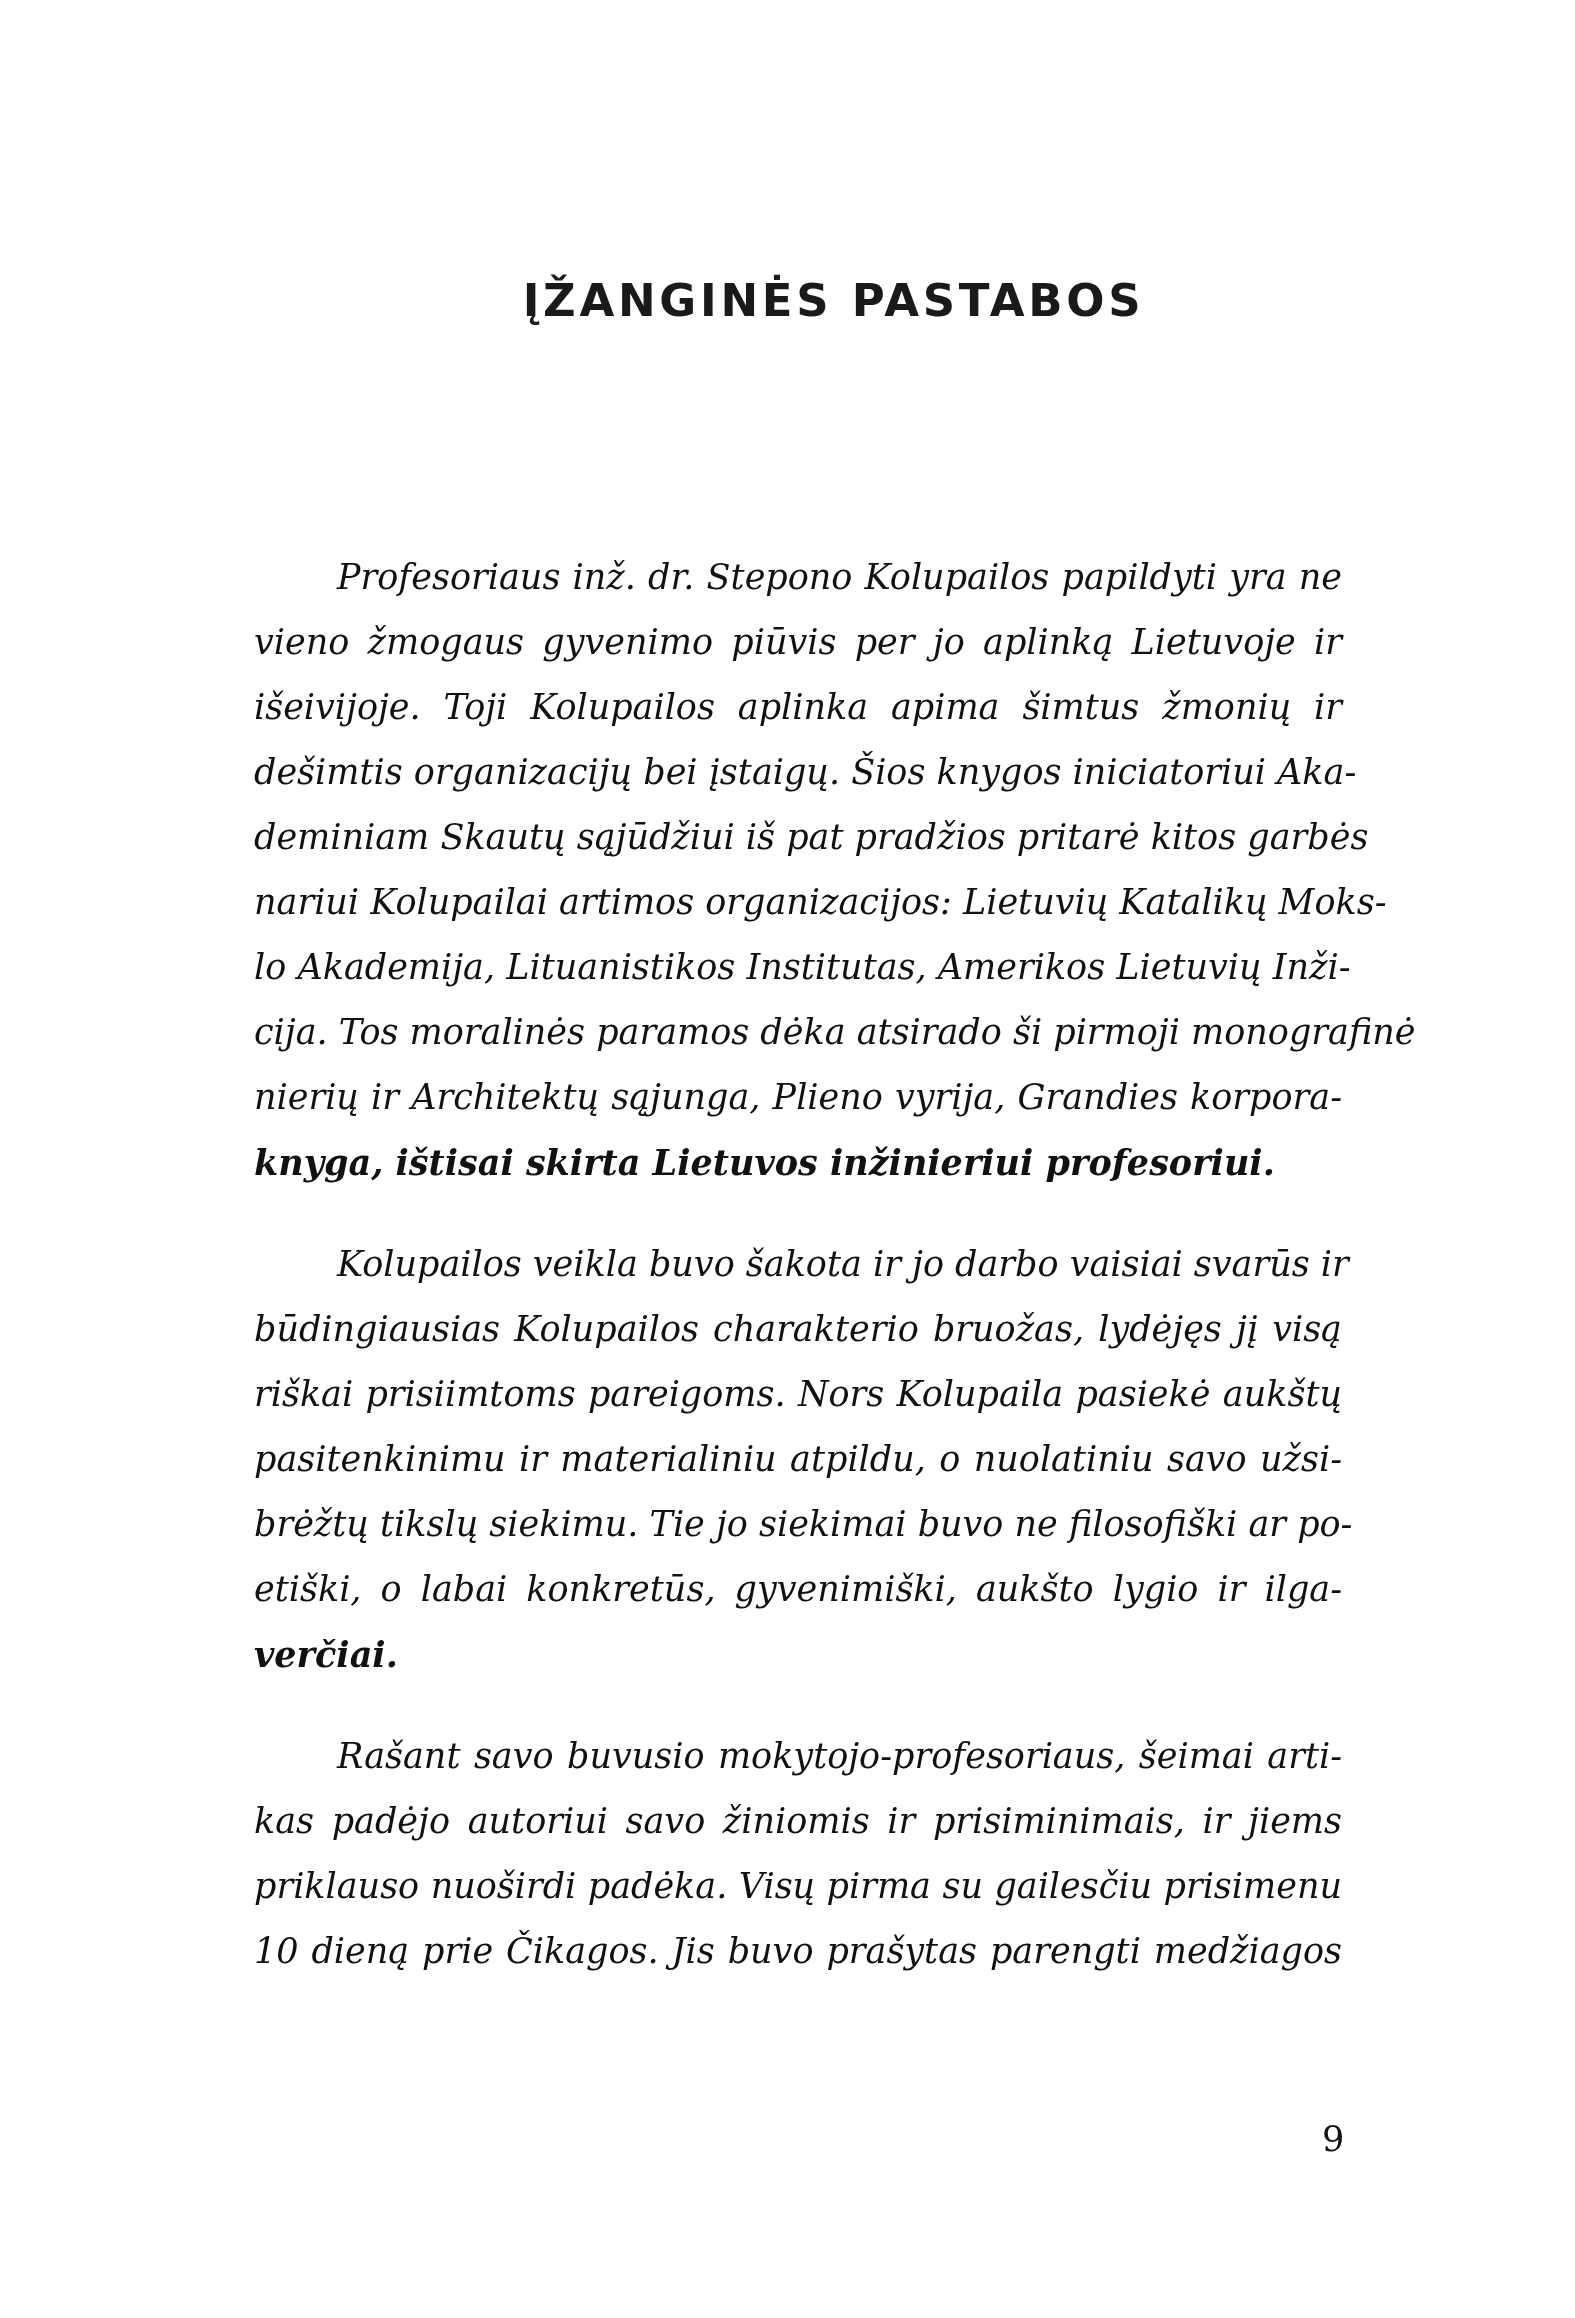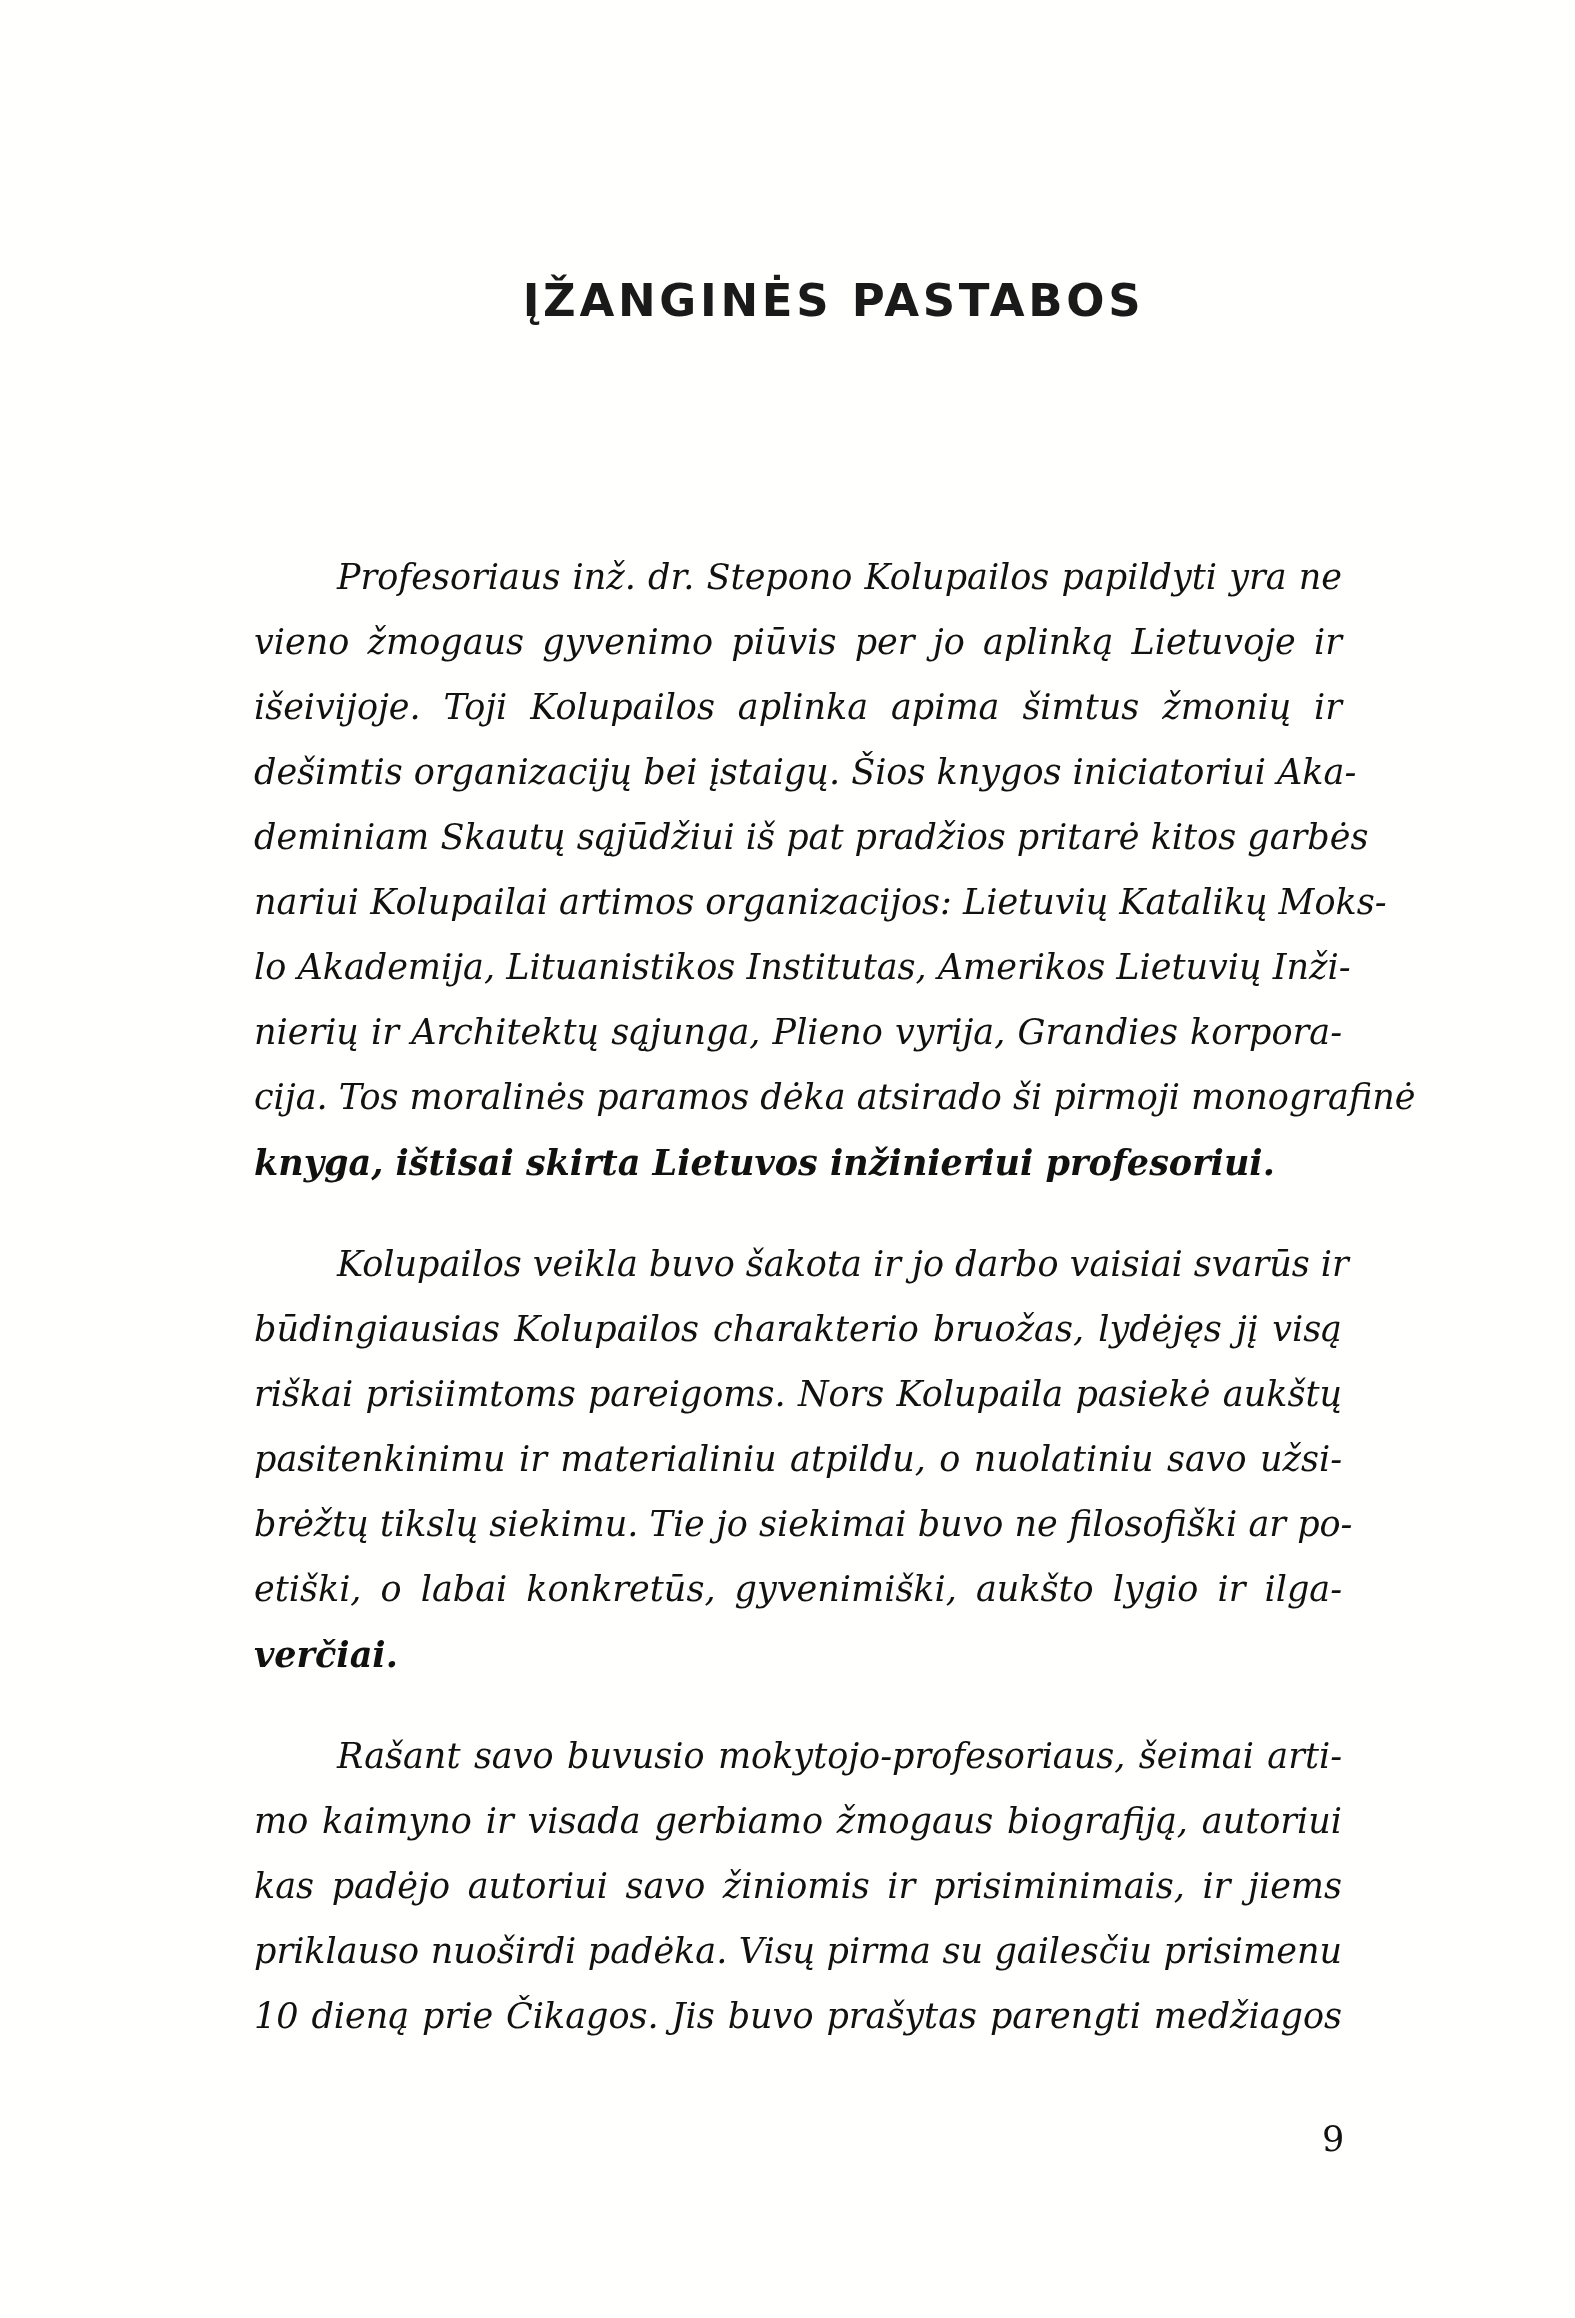--- a/index.html
+++ b/index.html
@@ -47,36 +47,35 @@
 
   <div class="body-text">
     <div class="para">
       <span class="line" style="padding-left:83px">Profesoriaus inž. dr. Stepono Kolupailos papildyti yra ne</span>
       <span class="line">vieno žmogaus gyvenimo piūvis per jo aplinką Lietuvoje ir</span>
       <span class="line">išeivijoje. Toji Kolupailos aplinka apima šimtus žmonių ir</span>
       <span class="line">dešimtis organizacijų bei įstaigų. Šios knygos iniciatoriui Aka-</span>
       <span class="line">deminiam Skautų sąjūdžiui iš pat pradžios pritarė kitos garbės</span>
       <span class="line">nariui Kolupailai artimos organizacijos: Lietuvių Katalikų Moks-</span>
       <span class="line">lo Akademija, Lituanistikos Institutas, Amerikos Lietuvių Inži-</span>
+      <span class="line">cija. Tos moralinės paramos dėka atsirado ši pirmoji monografinė</span>
       <span class="line">nierių ir Architektų sąjunga, Plieno vyrija, Grandies korpora-</span>
-      <span class="line">cija. Tos moralinės paramos dėka atsirado ši pirmoji monografinė</span>
       <span class="line last">knyga, ištisai skirta Lietuvos inžinieriui profesoriui.</span>
     </div>
     <div class="para">
       <span class="line" style="padding-left:83px">Kolupailos veikla buvo šakota ir jo darbo vaisiai svarūs ir</span>
       <span class="line">būdingiausias Kolupailos charakterio bruožas, lydėjęs jį visą</span>
       <span class="line">riškai prisiimtoms pareigoms. Nors Kolupaila pasiekė aukštų</span>
       <span class="line">pasitenkinimu ir materialiniu atpildu, o nuolatiniu savo užsi-</span>
       <span class="line">brėžtų tikslų siekimu. Tie jo siekimai buvo ne filosofiški ar po-</span>
       <span class="line">etiški, o labai konkretūs, gyvenimiški, aukšto lygio ir ilga-</span>
       <span class="line last">verčiai.</span>
     </div>
     <div class="para">
       <span class="line" style="padding-left:83px">Rašant savo buvusio mokytojo-profesoriaus, šeimai arti-</span>
-      <span class="line">mo kaimyno ir visada gerbiamo žmogaus biografiją, autoriui</span>
       <span class="line">kas padėjo autoriui savo žiniomis ir prisiminimais, ir jiems</span>
       <span class="line">priklauso nuoširdi padėka. Visų pirma su gailesčiu prisimenu</span>
       <span class="line">10 dieną prie Čikagos. Jis buvo prašytas parengti medžiagos</span>
 
     </div>
   </div>
 
   <div class="page-number">9</div>
 </div>
 

